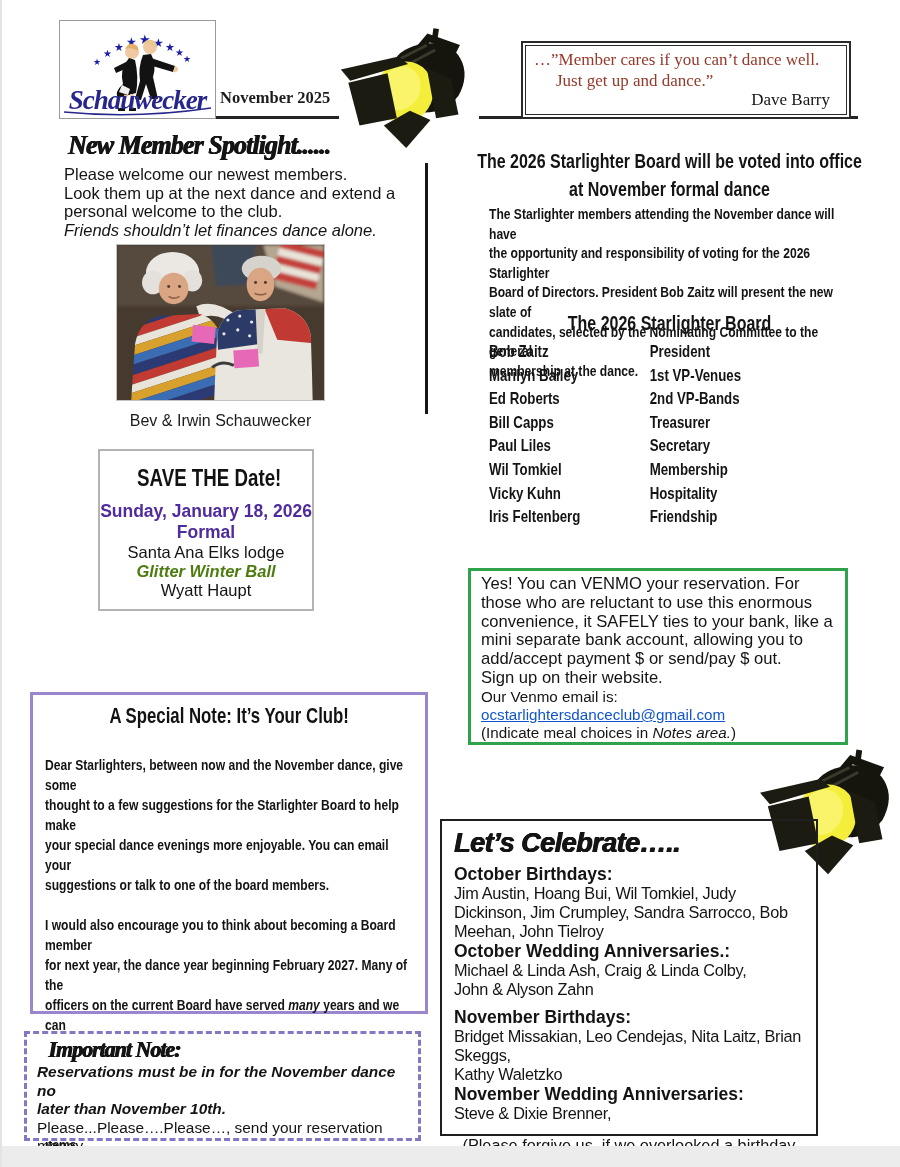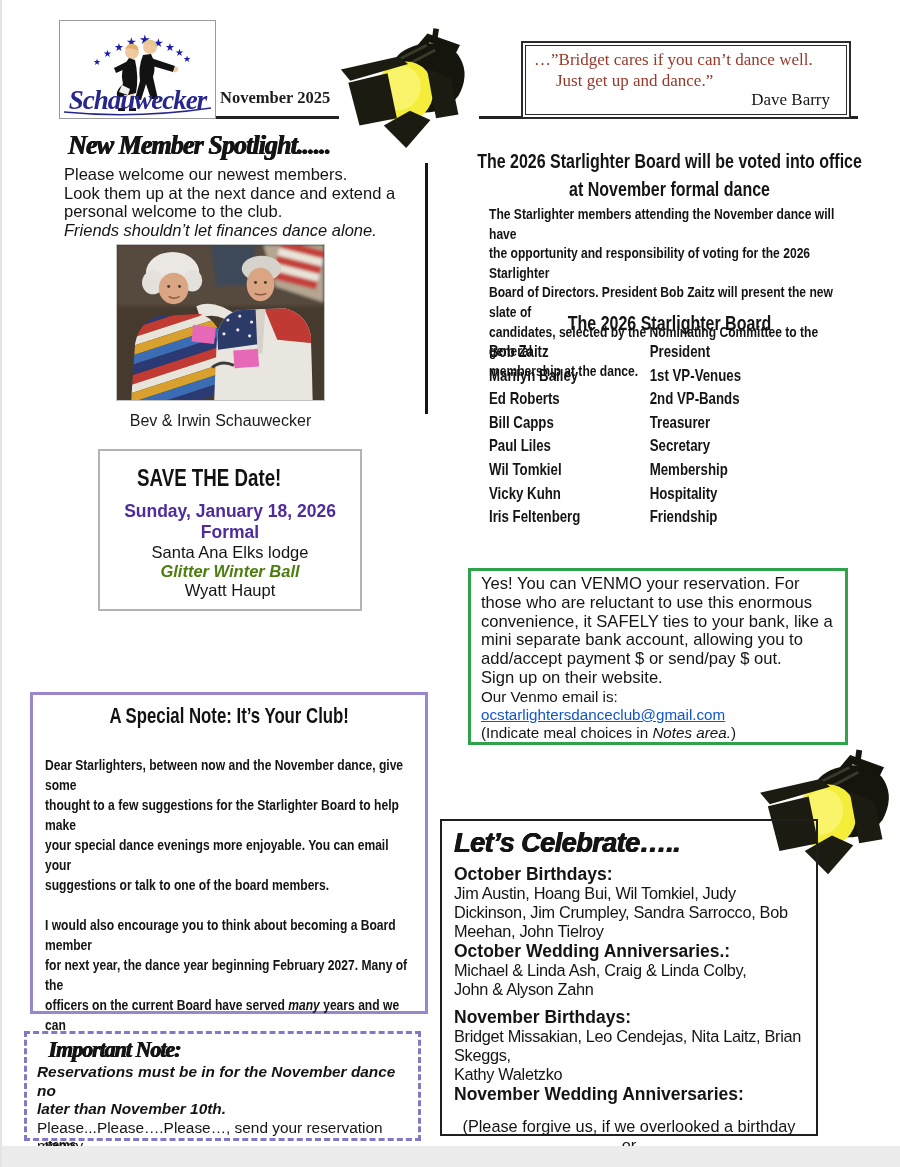--- a/index.html
+++ b/index.html
@@ -36,21 +36,21 @@
 
   
   .nm-heading { left:66px; top:129px; font-family:"Liberation Serif",serif; font-style:italic; font-weight:bold;
     font-size:28px; letter-spacing:-1px; transform:scaleX(0.93); transform-origin:0 0; }
   .nm-body { left:62px; top:165px; width:345px; font-size:16.5px; line-height:18.5px; }
   .nm-tag { font-style:italic; }
   .photo { left:114px; top:244px; width:209px; height:157px; border:1px solid #c2c2c2; background:#4a3b30; }
   .photo svg { display:block; }
   .caption { left:114px; top:412px; width:209px; text-align:center; font-size:16px; color:#1b1b1b; }
 
-  .save-box { left:96px; top:449px; width:264px; height:162px; border:2px solid #b3b3b3; text-align:center; background:#fff; }
+  .save-box { left:96px; top:449px; width:216px; height:162px; border:2px solid #b3b3b3; text-align:center; background:#fff; }
   .save-head { width:280px; margin-top:13px; font-size:24px; text-align:center; color:#121212; }
   .save-date { margin-top:9px; font-weight:bold; font-size:17.5px; color:#4f2b9e; }
   .save-formal { font-weight:bold; font-size:17.5px; color:#4f2b9e; }
   .save-venue, .save-band { font-size:16.5px; }
   .save-theme { font-size:16.5px; font-weight:bold; font-style:italic; color:#4d7c0f; }
 
   
   .rc-head { left:455px; top:147px; width:545px; font-size:20.5px; line-height:28px; text-align:center; }
   .rc-body { left:487px; top:204px; width:474px; font-size:15.5px; line-height:19.6px; }
   .rc-listhead { left:455px; top:311px; width:545px; font-size:20.5px; text-align:center; }
@@ -140,21 +140,21 @@
         <polygon points="2,46 64,32 74,40 12,58"></polygon>
         <polygon points="10,60 52,50 62,98 22,106"></polygon>
         <polygon points="48,106 76,90 98,100 72,130"></polygon>
         <polygon points="94,44 120,56 128,94 104,98"></polygon>
       </g>
     </svg>
   </div>
 
   <div class="abs quote-box">
     <div class="quote-inner">
-      <div>…”Bridget cares if you can’t dance well.</div>
+      <div>…”Member cares if you can’t dance well.</div>
       <div class="quote-l2">Just get up and dance.”</div>
       <div class="quote-attr">Dave Barry</div>
     </div>
   </div>
 
   <div class="abs nm-heading fat">New Member Spotlight......</div>
   <div class="abs nm-body">
     <div class="preline">Please welcome our newest members.
 Look them up at the next dance and extend a
 personal welcome to the club.</div>
@@ -352,20 +352,21 @@
       <div class="cel-names preline">Michael &amp; Linda Ash, Craig &amp; Linda Colby,
 John &amp; Alyson Zahn</div>
     </div>
     <div class="gap">
       <div class="cel-title">November Birthdays:</div>
       <div class="cel-names preline">Bridget Missakian, Leo Cendejas, Nita Laitz, Brian Skeggs,
 Kathy Waletzko</div>
     </div>
     <div>
       <div class="cel-title">November Wedding Anniversaries:</div>
+      <div class="cel-names preline">Steve &amp; Dixie Brenner,</div>
     </div>
     <div class="cel-disc preline">(Please forgive us, if we overlooked a birthday or
 anniversary, let us know and we will update our roster.)</div>
   </div>
 
   <div class="abs imp-box">
     <div class="imp-head fat">Important Note:</div>
     <div class="imp-bold preline">Reservations must be in for the November dance no
 later than November 10th.</div>
     <div class="imp-plea preline"><span>Please...Please….Please…, send your reservation money

